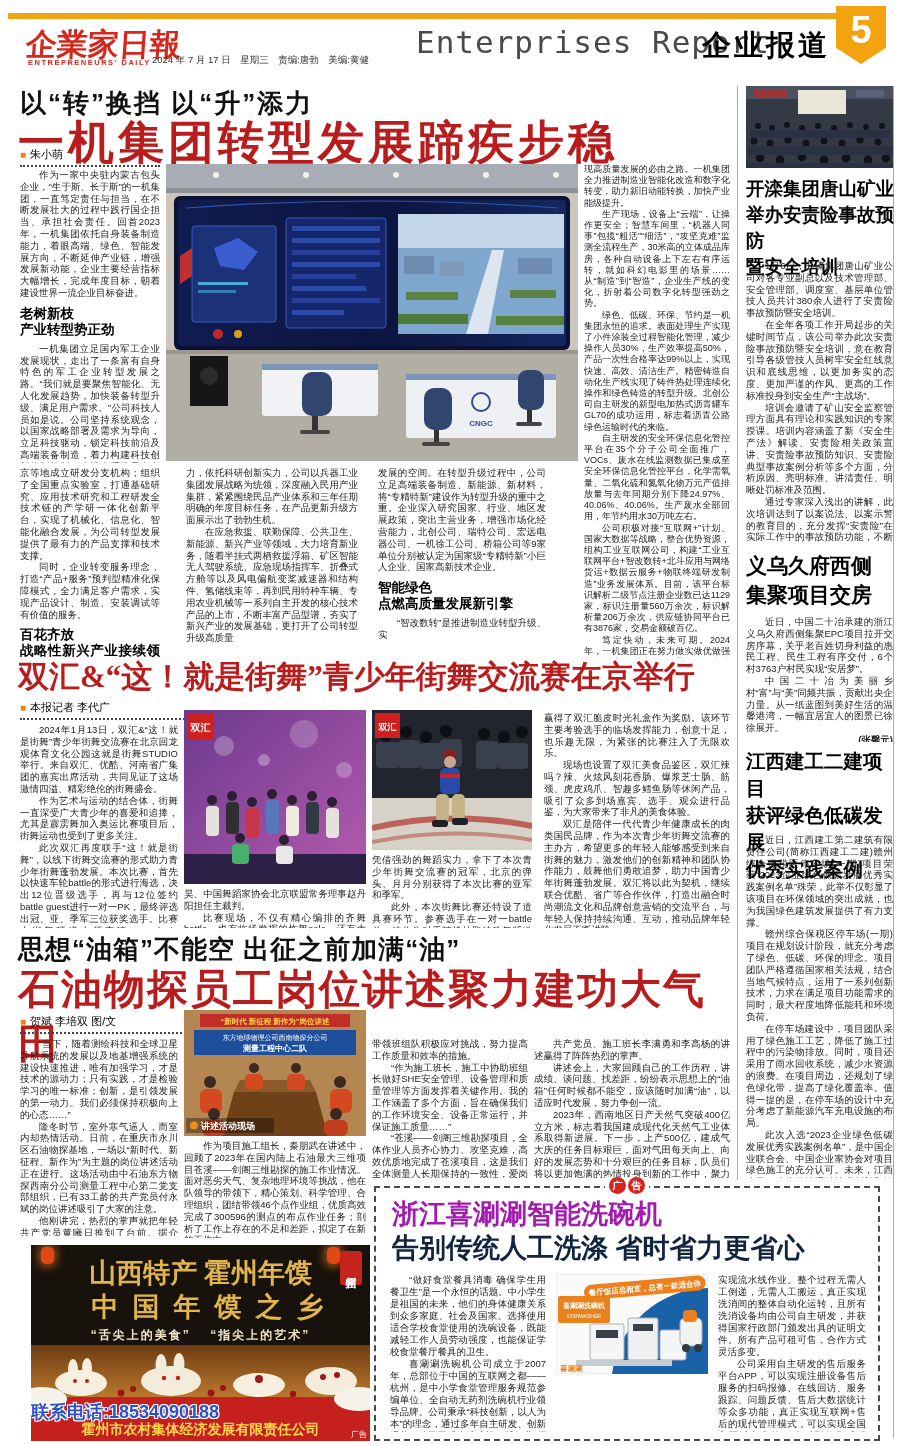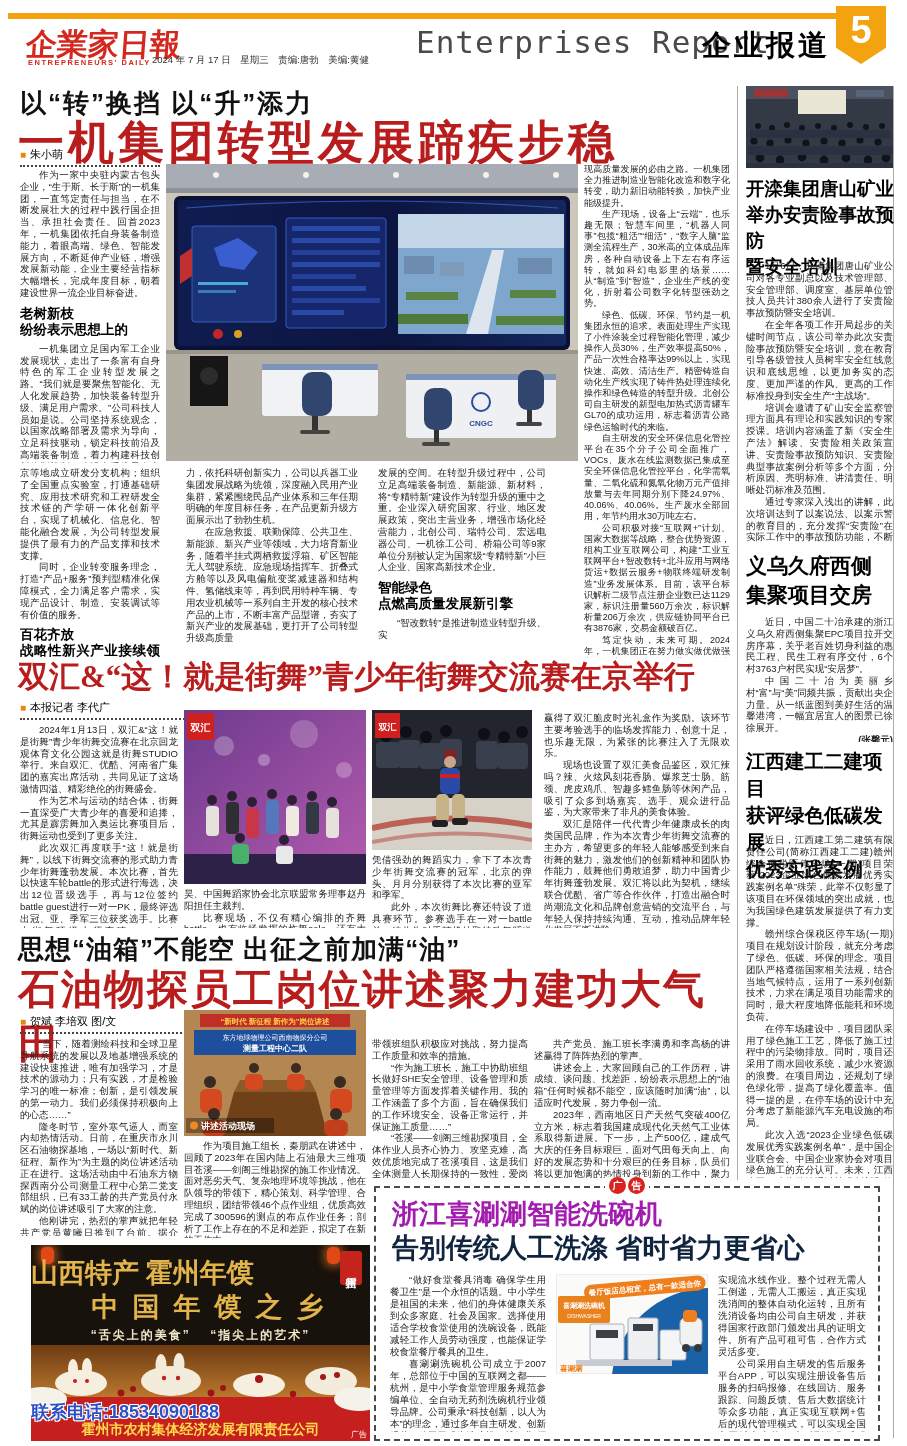--- a/index.html
+++ b/index.html
@@ -42,21 +42,21 @@
   <div class="abs" style="left:20px;top:86px;font-size:26px;font-weight:900;letter-spacing:2px;">以“转”换挡  以“升”添力</div>
   <div class="abs serif hl" style="left:18px;top:112px;width:714px;font-size:46px;letter-spacing:4px;">一机集团转型发展蹄疾步稳</div>
   <div class="abs byline" style="left:20px;top:146px;width:140px;top:147px;">
     <span class="sq">■</span><span>朱小萌</span>
   </div>
 
   <div class="abs bt" style="left:20px;top:169px;width:140px;height:294px;">
     <p>作为一家中央驻内蒙古包头企业，“生于斯、长于斯”的一机集团，一直笃定责任与担当，在不断发展壮大的过程中践行国企担当、承担社会责任。回首2023年，一机集团依托自身装备制造能力，着眼高端、绿色、智能发展方向，不断延伸产业链，增强发展新动能，企业主要经营指标大幅增长，完成年度目标，朝着建设世界一流企业目标奋进。</p>
     <div class="sub">
       <div>老树新枝</div>
-        <div>纷纷表示思想上的</div>
+        <div>产业转型势正劲</div>
     </div>
     <p>一机集团立足国内军工企业发展现状，走出了一条富有自身特色的军工企业转型发展之路。“我们就是要聚焦智能化、无人化发展趋势，加快装备转型升级、满足用户需求。”公司科技人员如是说。公司坚持系统观念，以国家战略部署及需求为导向，立足科技驱动，锁定科技前沿及高端装备制造，着力构建科技创新体制机制，建设全系统最有实力的企业科研所和工艺研究所。打造“人才飞地”，企业在北京、西安、南</p>
   </div>
 
   <svg class="abs photo" style="left:166px;top:164px;" width="412" height="297" viewBox="0 0 412 297">
     <rect width="412" height="297" fill="#cdc6ba"></rect>
     <rect width="412" height="28" fill="#a8adb5"></rect>
     <rect y="24" width="412" height="5" fill="#8d9299"></rect>
     <circle cx="50" cy="11" r="3" fill="#f4f2e8"></circle>
       <circle cx="140" cy="11" r="3" fill="#f4f2e8"></circle>
@@ -139,21 +139,21 @@
   <div class="abs bt" style="left:378px;top:467px;width:168px;height:191px;">
     <p class="cont">发展的空间。在转型升级过程中，公司立足高端装备制造、新能源、新材料，将“专精特新”建设作为转型升级的重中之重。企业深入研究国家、行业、地区发展政策，突出主营业务，增强市场化经营能力，北创公司、瑞特公司、宏远电器公司、一机徐工公司、桥箱公司等9家单位分别被认定为国家级“专精特新”小巨人企业、国家高新技术企业。</p>
     <div class="sub">
       <div>智能绿色</div>
         <div>点燃高质量发展新引擎</div>
     </div>
     <p>“智改数转”是推进制造业转型升级、实</p>
   </div>
   <div class="abs bt" style="left:584px;top:164px;width:146px;height:494px;font-size:9px;line-height:11.2px;">
     <p class="cont">现高质量发展的必由之路。一机集团全力推进制造业智能化改造和数字化转变，助力新旧动能转换，加快产业能级提升。</p>
-    <p>生产现场，设备上“云端”，也乐趣无限；智慧车间里，“机器人同事”包揽“粗活”“细活”，“数字人脑”监测全流程生产，30米高的立体成品库房，各种自动设备上下左右有序运转，就如科幻电影里的场景……从“制造”到“智造”，企业生产线的变化，折射着公司数字化转型强劲之势。</p>
+    <p>生产现场，设备上“云端”，让操作更安全；智慧车间里，“机器人同事”包揽“粗活”“细活”，“攻坚克难”监测全流程生产，30米高的立体成品库房，各种自动设备上下左右有序运转，就如科幻电影里的场景……从“制造”到“智造”，企业生产线的变化，折射着公司数字化转型强劲之势。</p>
     <p>绿色、低碳、环保、节约是一机集团永恒的追求。表面处理生产实现了小件涂装全过程智能化管理，减少操作人员30%，生产效率提高50%，产品一次性合格率达99%以上，实现快速、高效、清洁生产。精密铸造自动化生产线实现了铸件热处理连续化操作和绿色铸造的转型升级。北创公司自主研发的新型电加热式沥青罐车GL70的成功运用，标志着沥青公路绿色运输时代的来临。</p>
     <p>自主研发的安全环保信息化管控平台在35个分子公司全面推广，VOCs、废水在线监测数据已集成至安全环保信息化管控平台，化学需氧量、二氧化硫和氮氧化物万元产值排放量与去年同期分别下降24.97%、40.06%、40.06%。生产废水全部回用，年节约用水30万吨左右。</p>
     <p>公司积极对接“互联网+”计划、国家大数据等战略，整合优势资源，组构工业互联网公司，构建“工业互联网平台+智改数转+北斗应用与网络货运+数据云服务+物联终端研发制造”业务发展体系。目前，该平台标识解析二级节点注册企业数已达1129家，标识注册量560万余次，标识解析量206万余次，供应链协同平台已有3876家，交易金额破百亿。</p>
     <p>笃定快动，未来可期。2024年，一机集团正在努力做实做优做强实体经济，转型发展的蓝图正一步步变为现实！</p>
   </div>
 
   <svg class="abs photo" style="left:746px;top:86px;" width="147" height="82" viewBox="0 0 147 82">
     <rect width="147" height="82" fill="#343a45"></rect>
     <rect width="147" height="13" fill="#4a5161"></rect>
     <rect x="52" y="4" width="48" height="24" fill="#e9e6d6"></rect>
@@ -393,21 +393,21 @@
   </div>
   <div class="abs bt" style="left:534px;top:1038px;width:196px;height:140px;">
     <p>共产党员、施工班长李满勇和李高杨的讲述赢得了阵阵热烈的掌声。</p>
     <p>讲述会上，大家回顾自己的工作历程，讲成绩、谈问题、找差距，纷纷表示思想上的“油箱”任何时候都不能空，应该随时加满“油”，以适应时代发展，努力争创一流。</p>
     <p>2023年，西南地区日产天然气突破400亿立方米，标志着我国建成现代化天然气工业体系取得新进展。下一步，上产500亿，建成气大庆的任务目标艰巨，面对气田每天向上、向好的发展态势和十分艰巨的任务目标，队员们将以更加饱满的热情投身到新的工作中，聚力建功大气田，凝聚起奋进新征程的磅礴力量。</p>
   </div>
 
   <div class="abs" style="left:31px;top:1245px;width:339px;height:196px;background:#18120c;overflow:hidden;">
     <div class="abs" style="left:10px;top:2px;width:13px;height:17px;background:#e04818;border-radius:5px;box-shadow:0 0 8px 3px rgba(240,120,30,.6);"></div>
     <div class="abs" style="right:30px;top:2px;width:13px;height:17px;background:#e04818;border-radius:5px;box-shadow:0 0 8px 3px rgba(240,120,30,.6);"></div>
-    <div class="abs serif gold" style="left:0;top:10px;width:100%;text-align:left;font-size:27px;font-weight:900;">山西特产 霍州年馍</div>
+    <div class="abs serif gold" style="left:0;top:10px;width:100%;text-align:center;font-size:27px;font-weight:900;">山西特产 霍州年馍</div>
     <div class="abs serif gold" style="left:14px;top:44px;width:100%;text-align:center;font-size:27px;font-weight:900;letter-spacing:14px;">中国年馍之乡</div>
     <div class="abs" style="left:0;top:82px;width:100%;text-align:center;font-size:12px;color:#f0e6c8;font-weight:bold;letter-spacing:2px;">
       <span>“舌尖上的美食”</span>　
       <span>“指尖上的艺术”</span>
     </div>
     <div class="abs" style="right:8px;top:6px;width:22px;height:34px;background:#c5241c;border-radius:3px;color:#fff;font-weight:bold;font-size:11px;writing-mode:vertical-rl;text-align:center;line-height:22px;">霍州</div>
     <svg class="abs" style="left:0;top:100px;" width="339" height="56" viewBox="0 0 339 56">
       <defs>
           <linearGradient id="tbl" x1="0" y1="0" x2="0" y2="1">
         <stop offset="0" stop-color="#6e3c12"></stop>

